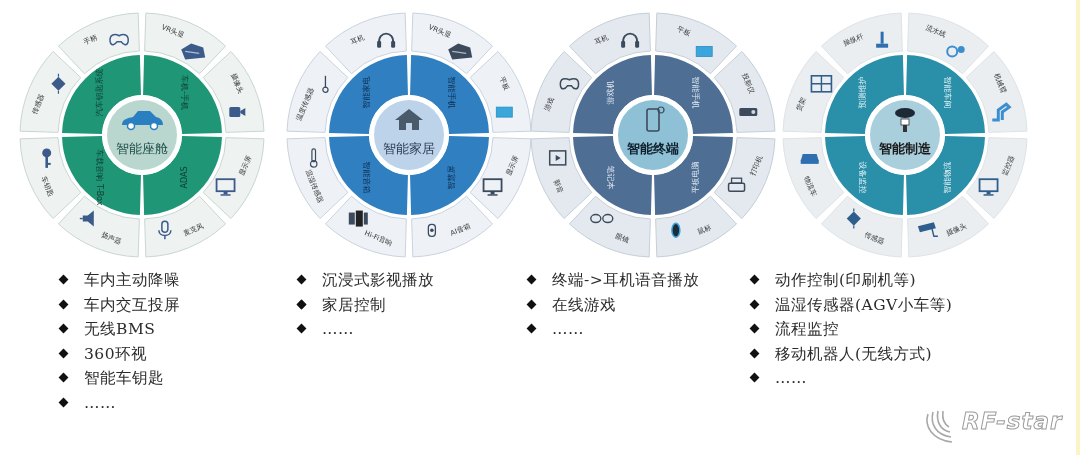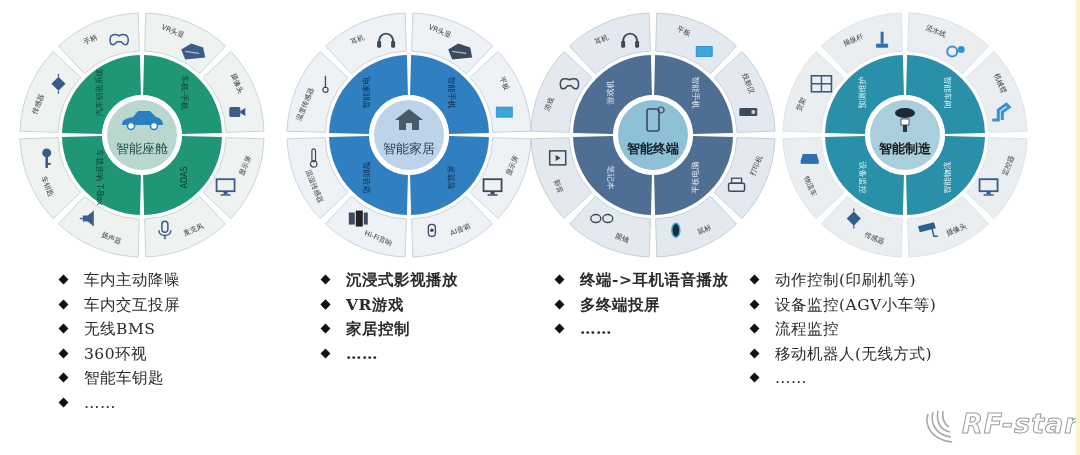--- a/index.html
+++ b/index.html
@@ -14,21 +14,21 @@
       position: relative; padding-left: 28px; font-size: 15.5px; line-height: 24.5px; color: #2b2b2b;
       font-family: "DejaVu Serif", "Liberation Serif", serif; white-space: nowrap;
     }
     .list li .bullet {
       position: absolute; left: 4px; top: 8px; width: 7px; height: 7px; background: #111;
       transform: rotate(45deg);
     }
     .list li .txt { letter-spacing: 0.5px; }
     .logo { position: absolute; left: 922px; top: 404px; width: 160px; height: 44px; }
     .logo-text {
-      position: absolute; left: 40px; top: 4px; font-size: 27px; font-weight: bold; font-style: italic;
+      position: absolute; left: 40px; top: 4px; font-size: 23px; font-weight: bold; font-style: italic;
       color: #ffffff; -webkit-text-stroke: 1px #9a9a9a; letter-spacing: 1px;
       font-family: "DejaVu Sans", sans-serif;
     }
     .edge { position: absolute; right: 0; top: 0; width: 4px; height: 455px; background: #fbf3c9; }
     svg text { font-family: "DejaVu Sans", sans-serif; }
   </style>
 </head>
 <body>
 
 <div class="wheel" style="left:17px;">
@@ -399,35 +399,34 @@
   </div>
 
 <ul class="list" style="left:56px;">
     <li><span class="bullet"></span><span class="txt">车内主动降噪</span></li>
     <li><span class="bullet"></span><span class="txt">车内交互投屏</span></li>
     <li><span class="bullet"></span><span class="txt">无线BMS</span></li>
     <li><span class="bullet"></span><span class="txt">360环视</span></li>
     <li><span class="bullet"></span><span class="txt">智能车钥匙</span></li>
     <li><span class="bullet"></span><span class="txt">……</span></li>
   </ul>
-<ul class="list" style="left:318px;font-weight:bold;">
+<ul class="list" style="left:294px;">
     <li><span class="bullet"></span><span class="txt">沉浸式影视播放</span></li>
     <li><span class="bullet"></span></li>
-    <li><span class="bullet"></span><span class="txt">VR游戏</span></li>
     <li><span class="bullet"></span><span class="txt">家居控制</span></li>
     <li><span class="bullet"></span><span class="txt">……</span></li>
   </ul>
-<ul class="list" style="left:552px;font-weight:bold;">
+<ul class="list" style="left:524px;">
     <li><span class="bullet"></span><span class="txt">终端-&gt;耳机语音播放</span></li>
-    <li><span class="bullet"></span><span class="txt">多终端投屏</span></li>
+    <li><span class="bullet"></span><span class="txt">在线游戏</span></li>
     <li><span class="bullet"></span><span class="txt">……</span></li>
   </ul>
 <ul class="list" style="left:747px;">
     <li><span class="bullet"></span><span class="txt">动作控制(印刷机等)</span></li>
-    <li><span class="bullet"></span><span class="txt">设备监控(AGV小车等)</span></li>
+    <li><span class="bullet"></span><span class="txt">温湿传感器(AGV小车等)</span></li>
     <li><span class="bullet"></span><span class="txt">流程监控</span></li>
     <li><span class="bullet"></span><span class="txt">移动机器人(无线方式)</span></li>
     <li><span class="bullet"></span><span class="txt">……</span></li>
   </ul>
 
 <div class="logo">
   <svg width="40" height="40" viewBox="0 0 40 40" style="position:absolute;left:0;top:2px;">
     <g fill="none" stroke="#a8a8a8" stroke-width="1.6">
       <path d="M6 8 C2 20, 10 34, 30 36"></path>
       <path d="M11 6 C8 18, 14 29, 29 31"></path>

